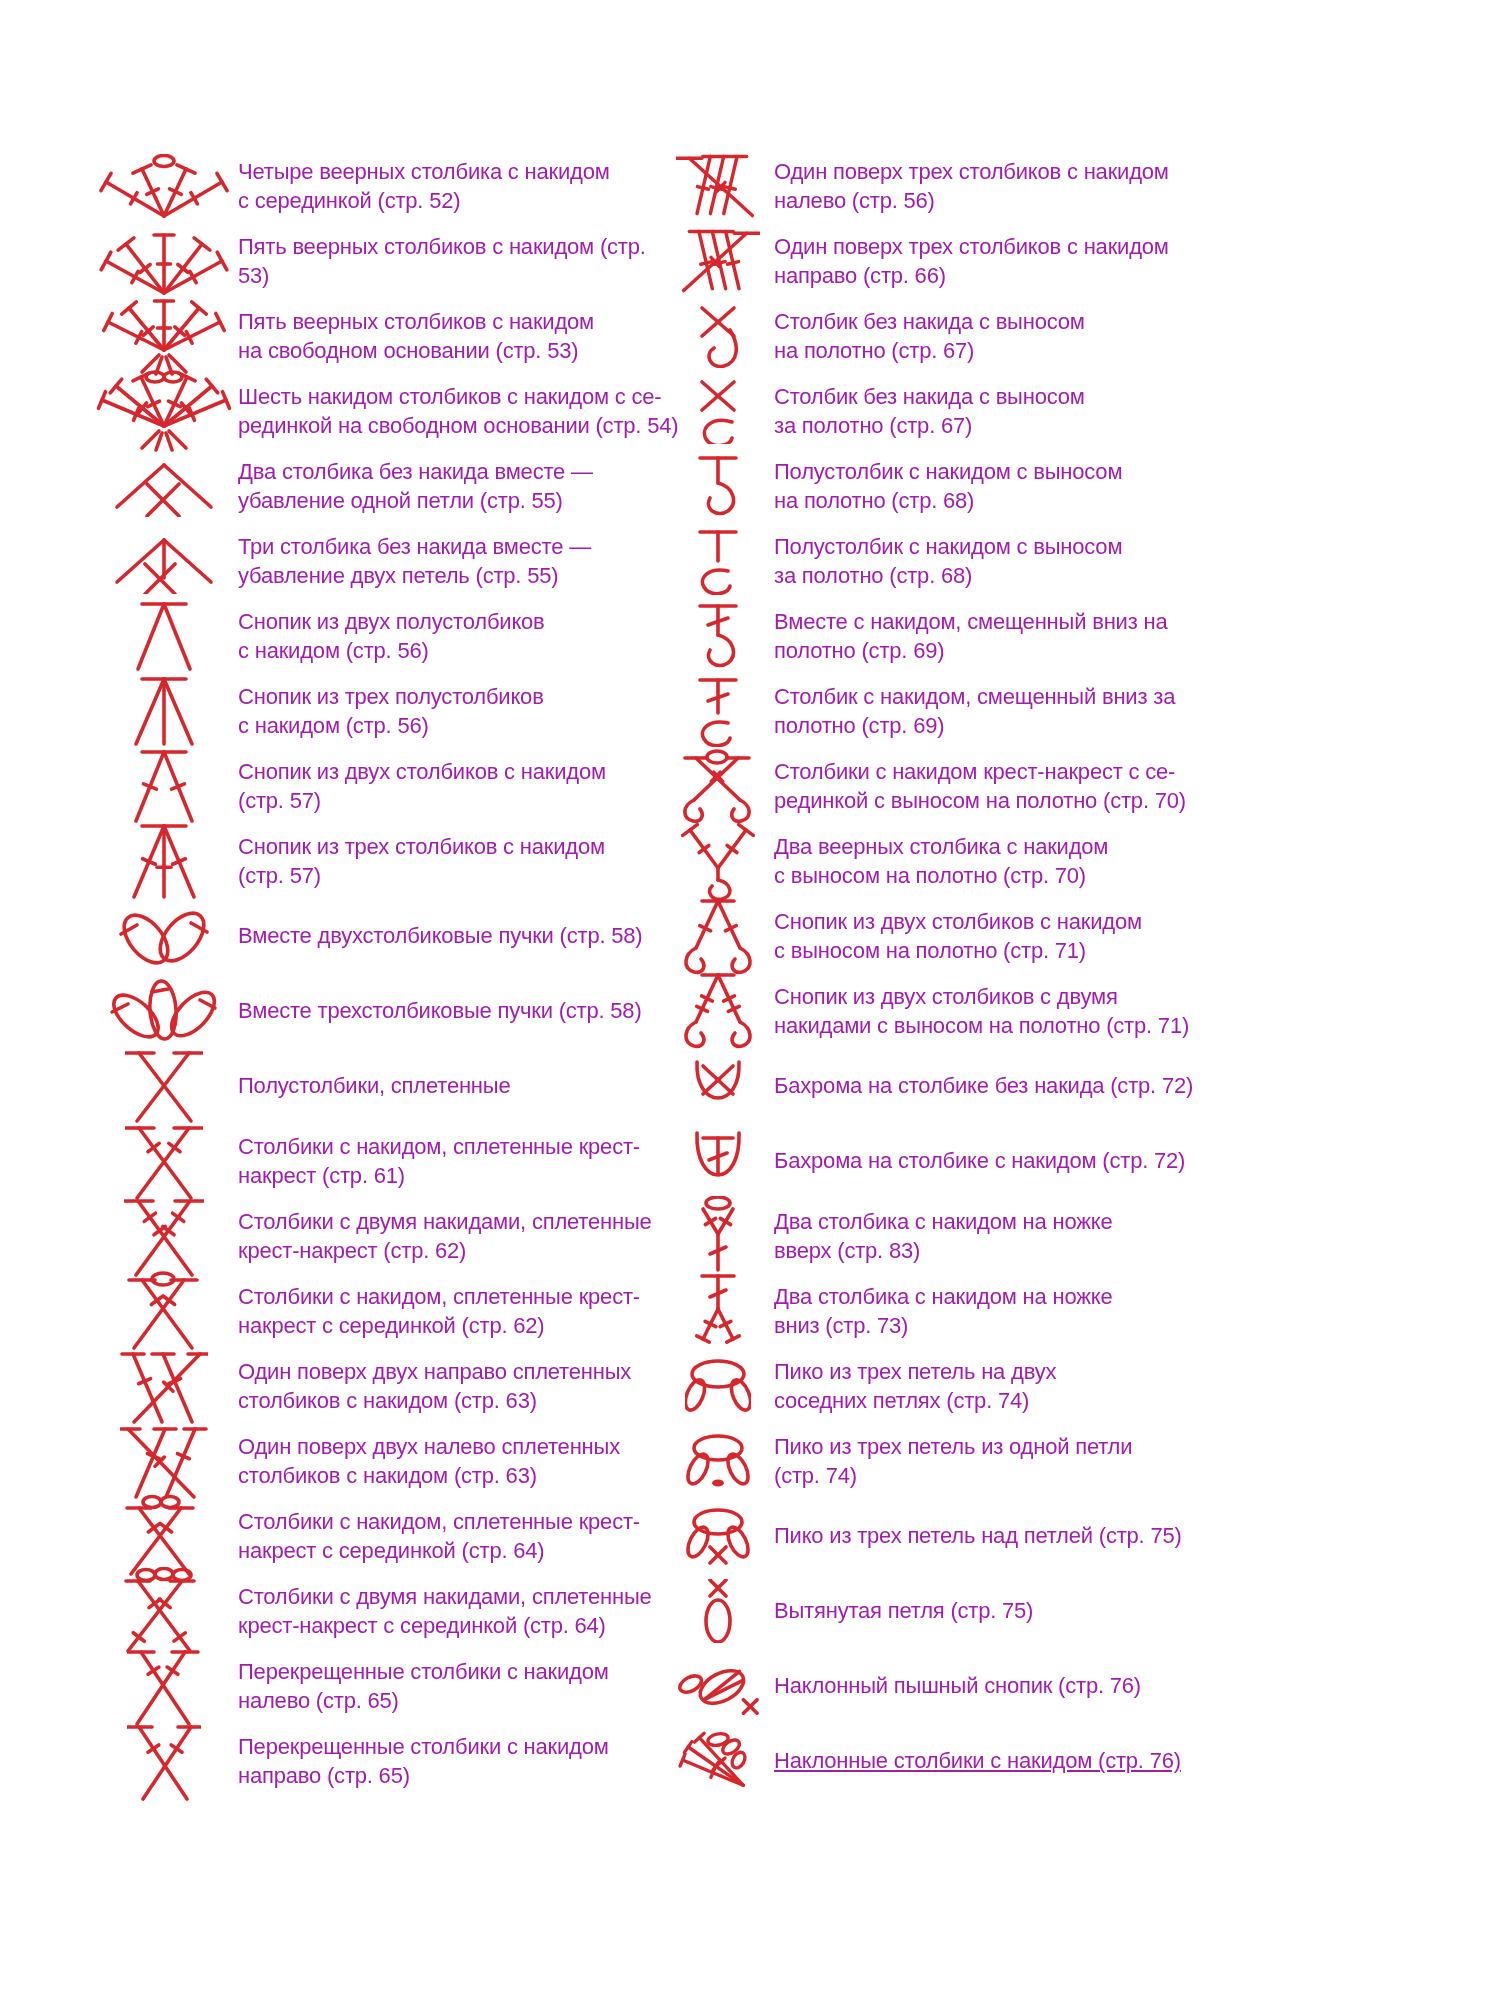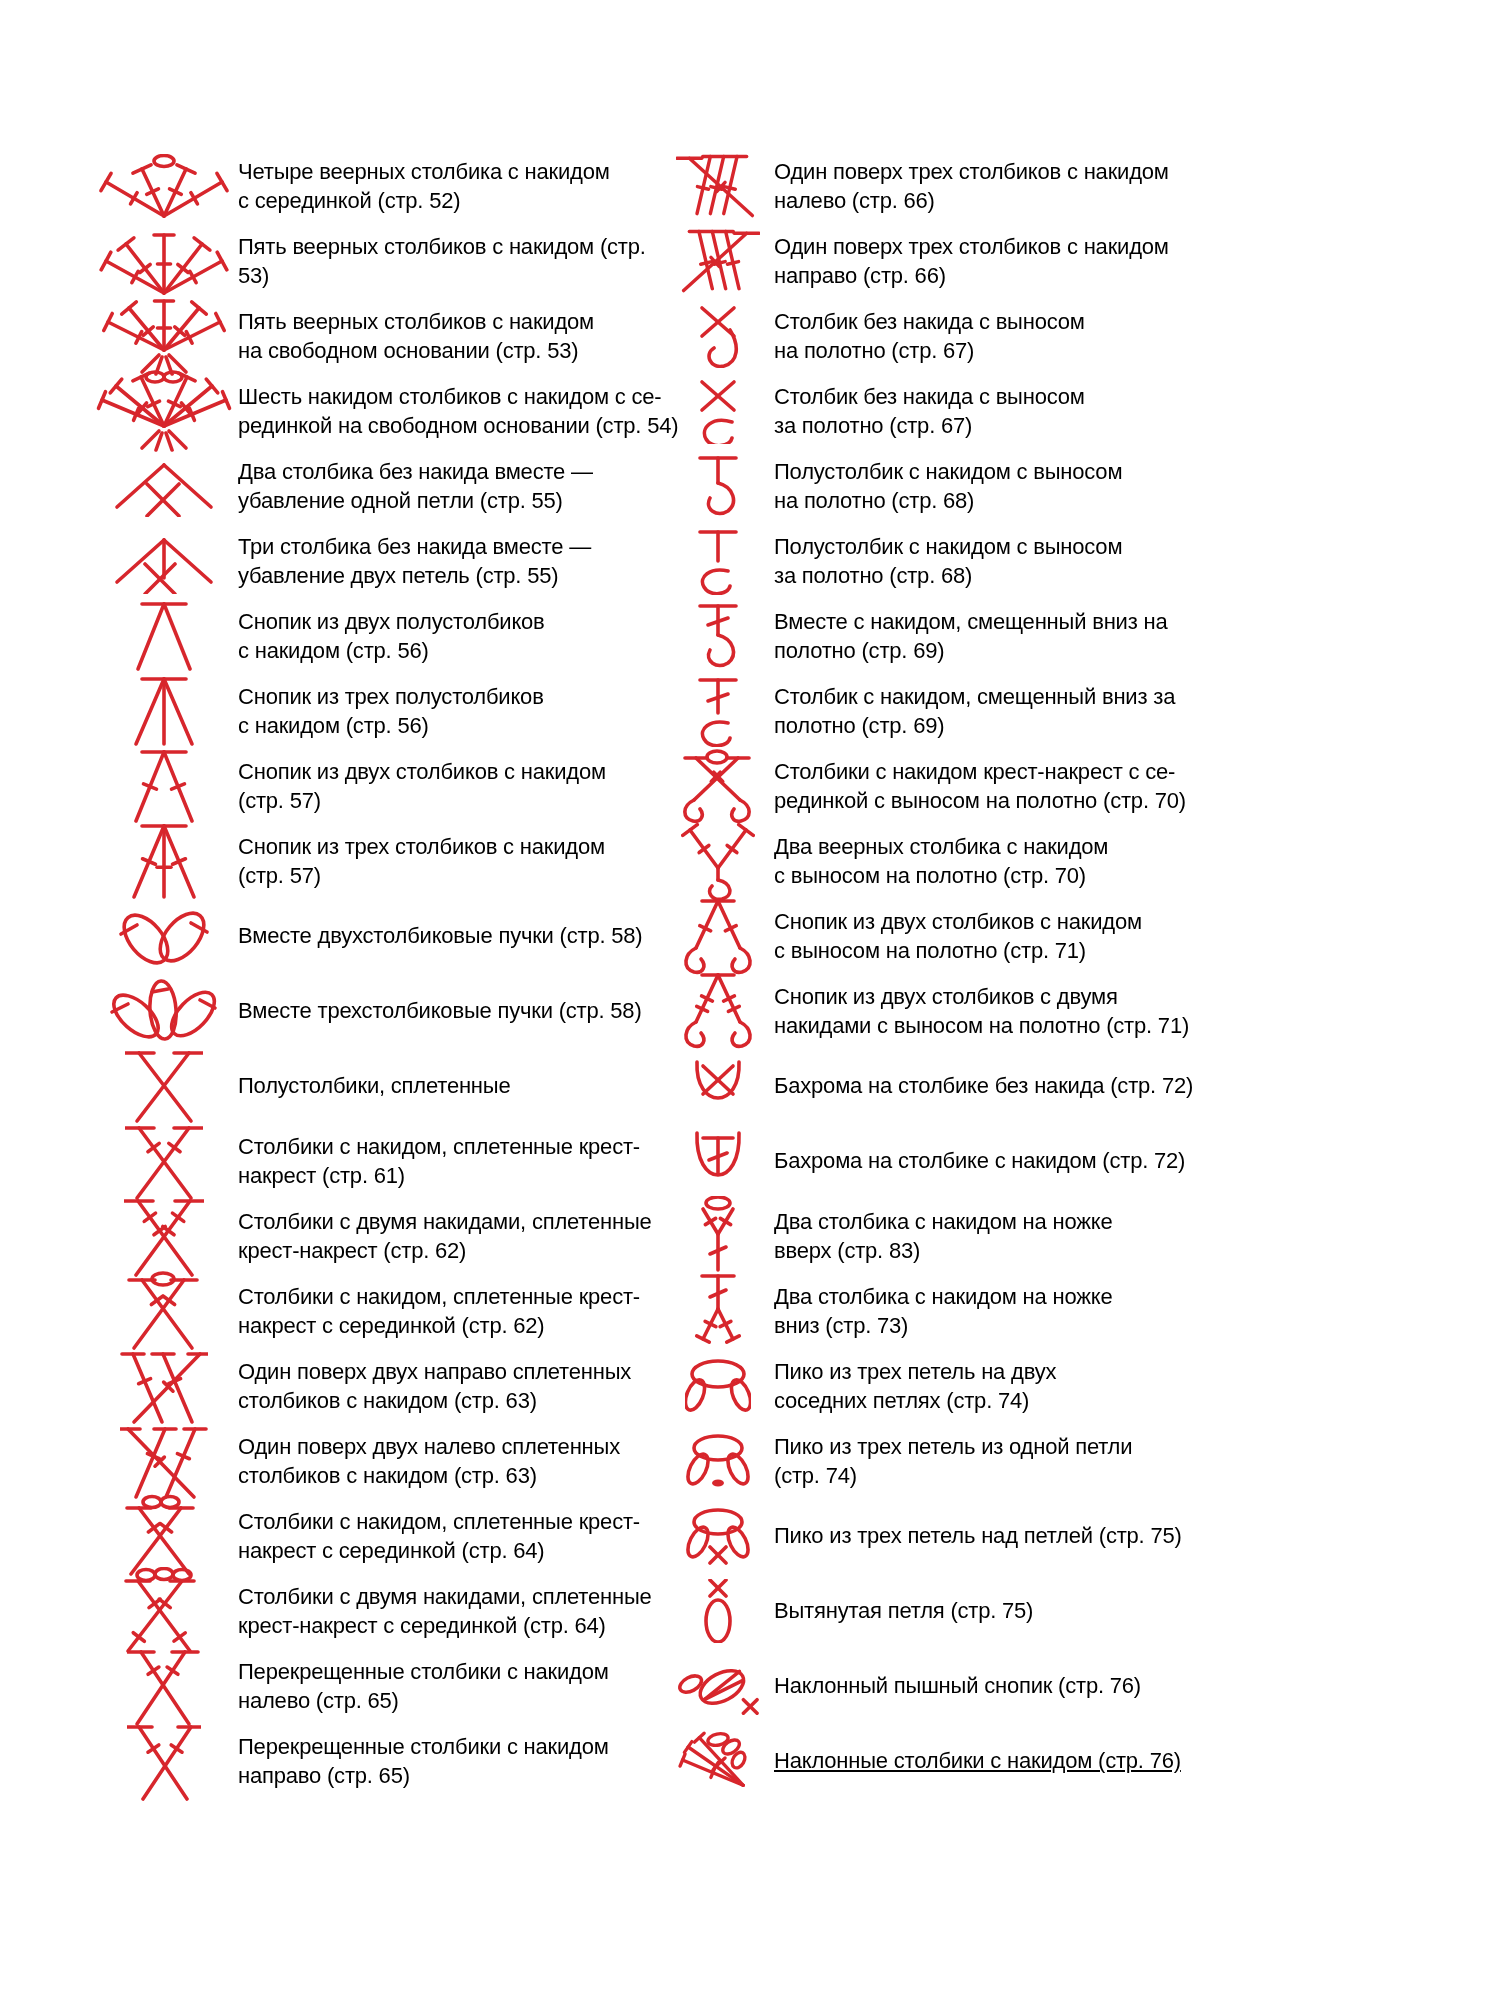--- a/index.html
+++ b/index.html
@@ -48,21 +48,21 @@
     white-space:nowrap;
   }
   .col.left  .txt{width:438px;}
   .col.right .txt{width:560px;padding-left:14px;}
   .txt .ln{display:block;}
 </style>
 </head>
 <body>
 
 <main class="page">
-  <div class="cols" id="cols" style="color: #000000; align-items: center;">
+  <div class="cols" id="cols" style="color: #a21caf; align-items: center;">
     <section class="col left" id="col-left">
         <div class="row">
           <span class="sym" style="color: rgb(215, 38, 44);">
             <svg width="132" height="64" viewBox="0 0 132 64" xmlns="http://www.w3.org/2000/svg">
               <ellipse cx="66" cy="7" rx="10" ry="5.5" transform="rotate(0 66 7)"></ellipse>
               <line x1="66" y1="62" x2="8" y2="28"></line>
               <line x1="2.942805002875799" y1="36.62697970097658" x2="13.057194997124201" y2="19.37302029902342"></line>
               <line x1="32.55282325186927" y1="49.92753680563478" x2="39.127176748130736" y2="38.71246319436522"></line>
               <line x1="66" y1="62" x2="44" y2="15"></line>
               <line x1="34.943097734415616" y1="19.23940106048631" x2="53.056902265584384" y2="10.760598939513692"></line>
@@ -469,21 +469,21 @@
               <line x1="36.45695274154924" y1="37.63662230636149" x2="48.14304725845076" y2="40.36337769363851"></line>
               <line x1="50" y1="66" x2="64" y2="6"></line>
               <line x1="50.45695274154924" y1="37.63662230636149" x2="62.14304725845076" y2="40.36337769363851"></line>
               <line x1="80" y1="68" x2="14" y2="8"></line>
               <line x1="1" y1="8" x2="27" y2="8"></line>
               <line x1="42.62762683902397" y1="42.80961047707363" x2="51.37237316097603" y2="33.19038952292637"></line>
             </svg>
           </span>
           <p class="txt" style="margin: 0px;">
             <span class="ln">Один поверх трех столбиков с накидом</span>
-            <span class="ln">налево (стр. 66)</span>
+            <span class="ln">налево (стр. 56)</span>
           </p>
         </div>
         <div class="row">
           <span class="sym" style="color: rgb(215, 38, 44);">
             <svg width="88" height="74" viewBox="0 0 88 74" xmlns="http://www.w3.org/2000/svg">
               <line x1="14" y1="6" x2="60" y2="6"></line>
               <line x1="66" y1="66" x2="52" y2="6"></line>
               <line x1="53.85695274154924" y1="40.36337769363851" x2="65.54304725845076" y2="37.63662230636149"></line>
               <line x1="52" y1="66" x2="38" y2="6"></line>
               <line x1="39.85695274154924" y1="40.36337769363851" x2="51.54304725845076" y2="37.63662230636149"></line>

